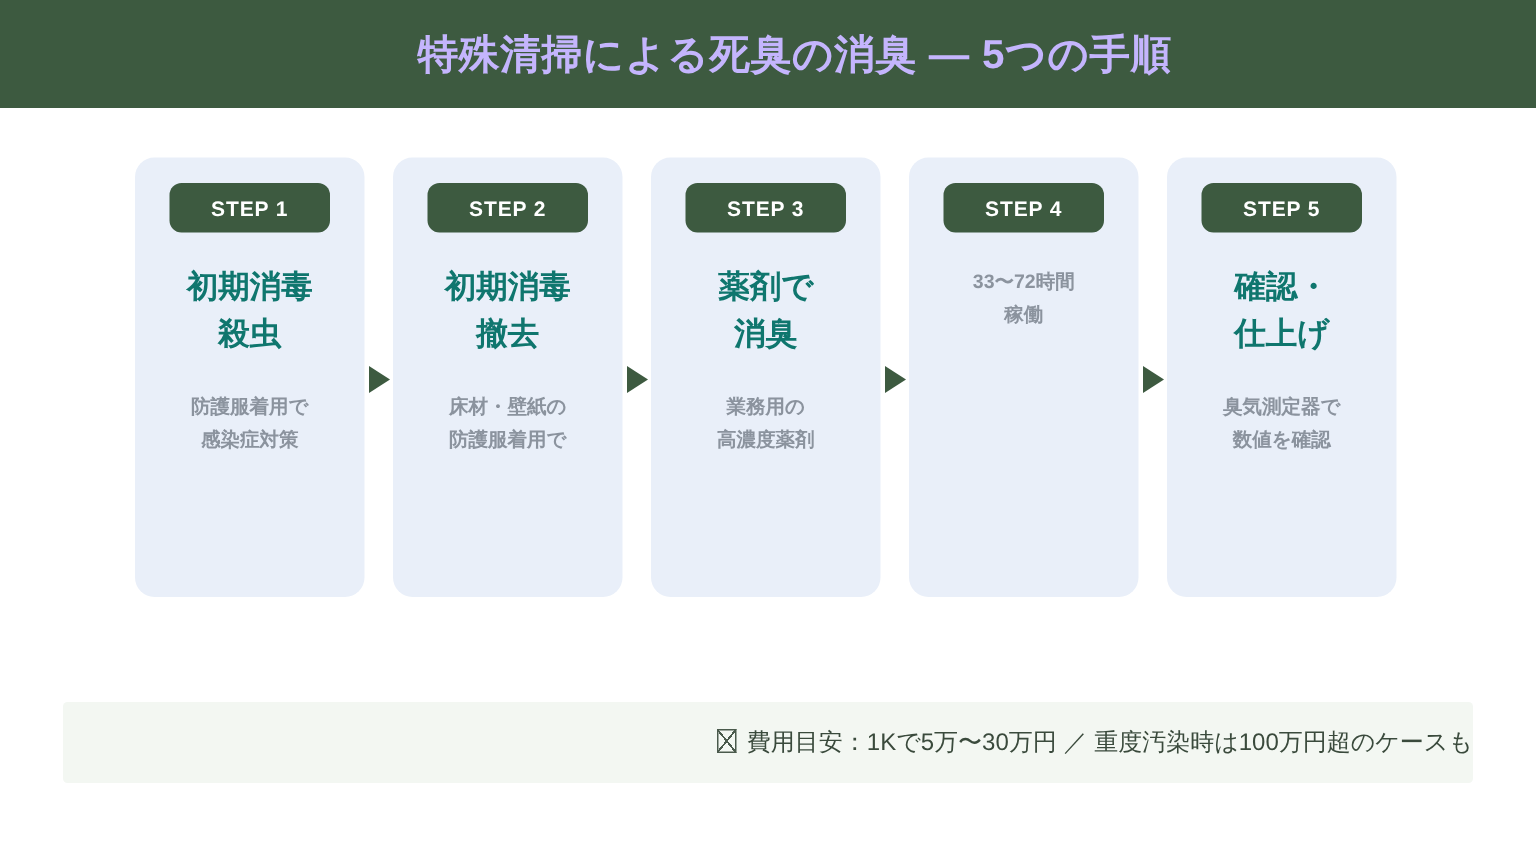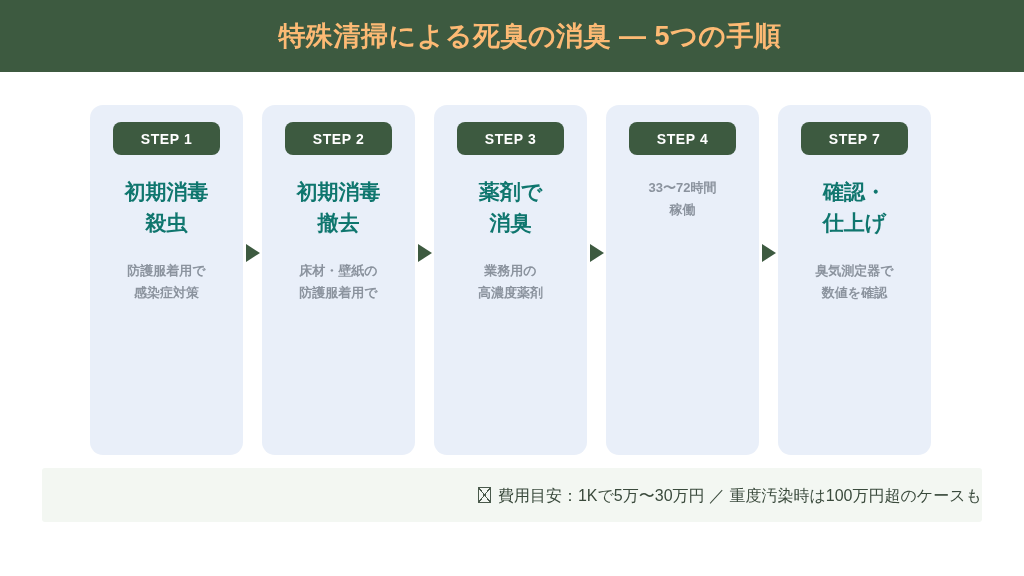--- a/index.html
+++ b/index.html
@@ -21,36 +21,36 @@
     left: 0;
     top: 0;
     width: 1024px;
     height: 72px;
     background: #3d5a40;
     display: flex;
     align-items: center;
     justify-content: center;
   }
   .header-title {
-    color: #fdba74;
+    color: #c4b5fd;
     font-size: 27px;
     font-weight: bold;
     letter-spacing: 0.5px;
     white-space: nowrap;
     line-height: 1;
     margin-left: 36px;
   }
 
   
   .steps-row {
     position: absolute;
     left: 90px;
     top: 105px;
     width: 844px;
-    height: 350px;
+    height: 293px;
     display: flex;
     flex-direction: row;
     align-items: stretch;
   }
 
   .step-card {
     width: 153px;
     flex: 0 0 153px;
     background: #e9eff9;
     border-radius: 13px;
@@ -218,21 +218,21 @@
     <div class="step-desc">33〜72時間
 稼働</div>
   </div>
 
   <div class="step-arrow">
     <span class="tri"></span>
   </div>
 
   <div class="step-card">
     <div class="step-badge">
-      <span class="step-badge-label">STEP 7</span>
+      <span class="step-badge-label">STEP 5</span>
     </div>
     <div class="step-title">確認・
 仕上げ</div>
     <div class="step-desc">臭気測定器で
 数値を確認</div>
   </div>
 
 </div>
 
 <div class="footer-band">

